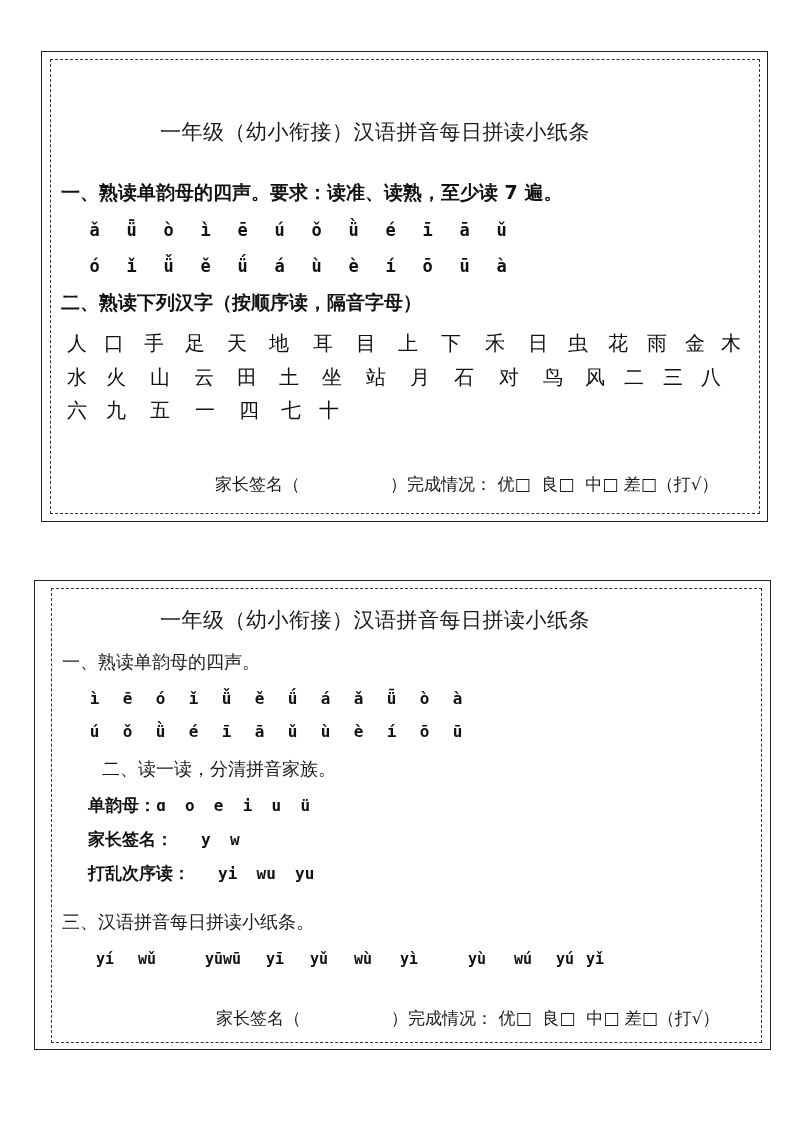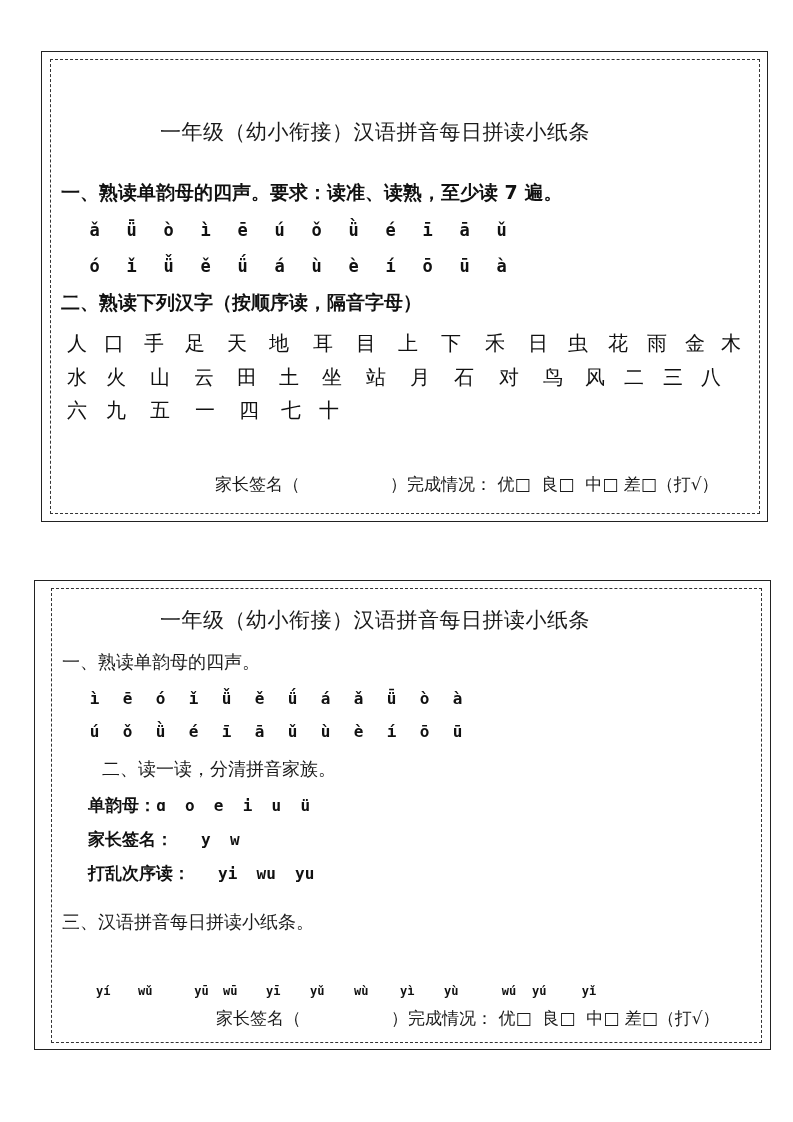--- a/index.html
+++ b/index.html
@@ -166,33 +166,33 @@
 </div>
 <div class="abs" style="left:88px; top:828px;">
   <span class="label-bold">家长签名：</span><span class="mono" style="white-space:pre; margin-left:28px;">y  w</span>
 </div>
 <div class="abs" style="left:88px; top:862px;">
   <span class="label-bold">打乱次序读：</span><span class="mono" style="white-space:pre; margin-left:28px;">yi  wu  yu</span>
 </div>
 
 <div class="abs h-normal" style="left:62px; top:910px;">三、汉语拼音每日拼读小纸条。</div>
 
-<div class="abs pinyin-row" style="left:96px; top:984px; font-size:12px;">
+<div class="abs pinyin-row" style="left:96px; top:950px; font-size:15px;">
   <span style="width:42px; text-align:left">yí</span>
   <span style="width:42px; text-align:left">wǔ</span>
-  <span style="width:43px; text-align:center">yū</span>
+  <span style="width:43px; text-align:right">yū</span>
   <span style="width:43px; text-align:left">wū</span>
   <span style="width:44px; text-align:left">yī</span>
   <span style="width:44px; text-align:left">yǔ</span>
   <span style="width:46px; text-align:left">wù</span>
   <span style="width:44px; text-align:left">yì</span>
-  <span style="width:42px; text-align:left">yù</span>
-  <span style="width:46px; text-align:center">wú</span>
-  <span style="width:42px; text-align:left">yú</span>
-  <span style="width:30px; text-align:center">yǐ</span>
+  <span style="width:42px; text-align:right">yù</span>
+  <span style="width:46px; text-align:right">wú</span>
+  <span style="width:42px; text-align:right">yú</span>
+  <span style="width:30px; text-align:right">yǐ</span>
 </div>
 
 <div class="abs footer" style="left:216px; top:1007px;">
   <span>家长签名（</span><span class="gap" style="width:90px;"></span><span>）完成情况：</span>
   <span>优□</span>&nbsp;
   <span>良□</span>&nbsp;
   <span>中□</span>
   <span>差□</span><span>（打√）</span>
 </div>
 

